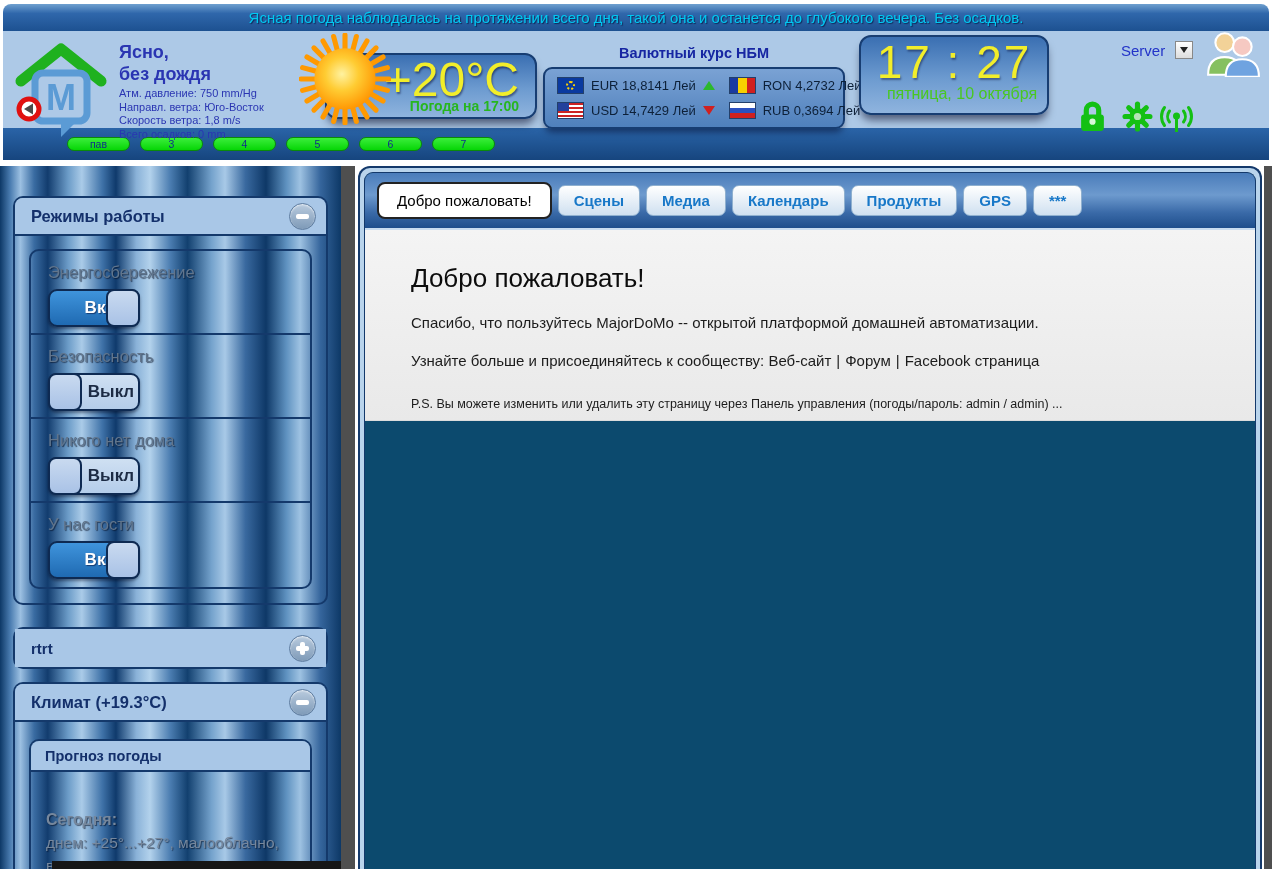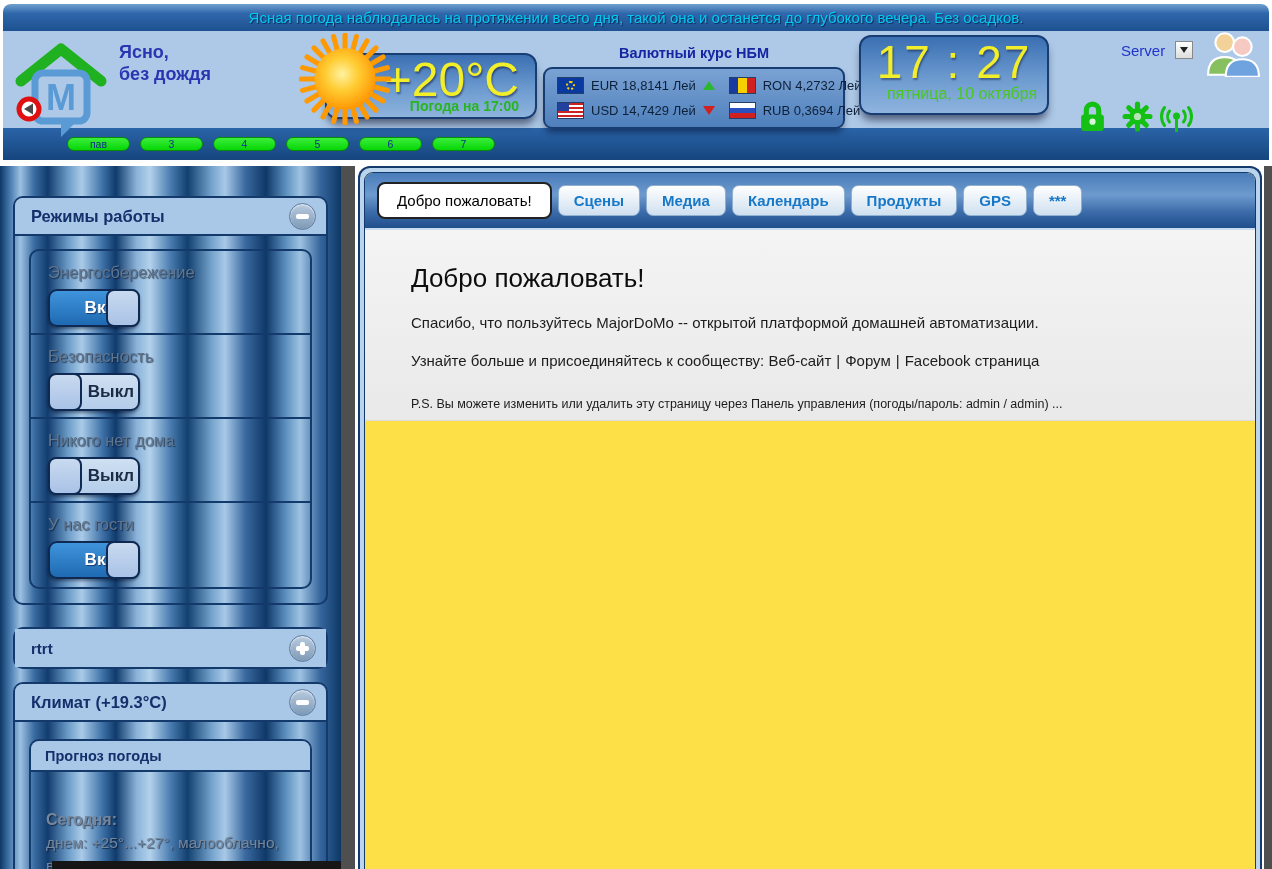--- a/index.html
+++ b/index.html
@@ -127,21 +127,21 @@
   .sidebar-bottom-strip { position:absolute; left:52px; bottom:0; width:293px; height:8px; background:#161616; }
 
   
   .gutter { width:14px; flex:none; background:#4f4f4f; }
   .rstrip { width:8px; flex:none; background:#4f4f4f; }
 
   
   .main-window { flex:1; margin-left:3px; margin-right:2px; border:2px solid #14396b;
     border-bottom:none; border-radius:12px 12px 0 0; background:#b9d4ec; padding:4px 4px 0 4px; }
   .window-inner { height:100%; border:1px solid #14396b; border-bottom:none;
-    border-radius:9px 9px 0 0; overflow:hidden; background:#fde047; }
+    border-radius:9px 9px 0 0; overflow:hidden; background:#0c4a6e; }
   .tabbar { height:57px; background:linear-gradient(180deg,#4a7cba 0%,#6d9ace 40%,#3a6aa8 72%,#1e4e8c 100%);
     border-bottom:2px solid #c8dcf0; display:flex; align-items:flex-start; gap:6px; padding:9px 0 0 12px; }
   .tab { height:31px; margin-top:3px; padding:0 15px; border-radius:7px; border:1px solid #8fb0cf;
     background:linear-gradient(180deg,#ffffff,#cfe0f0); color:#1878c8; font-weight:bold; font-size:15px;
     cursor:pointer; font-family:"Liberation Sans",sans-serif; }
   .tab.active { height:37px; margin-top:0; border:2px solid #222; background:#fff; color:#000;
     border-radius:8px; padding:0 18px; font-weight:normal; }
   .content-top { background:linear-gradient(180deg,#f4f4f4 0%,#e9e9e9 100%);
     border-bottom:1px solid #dcdcdc; height:191px; padding:33px 40px 0 46px; }
   .content-top h1 { font-size:26px; font-weight:normal; color:#0c0c0c; margin-bottom:20px; }
@@ -166,20 +166,26 @@
     <text x="50" y="73" font-size="36" font-weight="bold" fill="#5b9bd5" text-anchor="middle" font-family="Liberation Sans, sans-serif">M</text>
     <g>
       <circle cx="18" cy="72" r="10" fill="#ffffff" stroke="#e01010" stroke-width="5"></circle>
       <polygon points="22,66.5 22,77.5 13,72" fill="#4a4a4a"></polygon>
     </g>
   </svg>
 
   <div class="weather-cond">
     <div>Ясно,</div>
     <div>без дождя</div>
+  </div>
+  <div class="weather-det">
+    <div>Атм. давление: 750 mm/Hg</div>
+    <div>Направл. ветра: Юго-Восток</div>
+    <div>Скорость ветра: 1,8 m/s</div>
+    <div>Всего осадков: 0 mm</div>
   </div>
 
   <svg class="sun" width="92" height="92" viewBox="0 0 90 90">
     <defs>
       <radialGradient id="sg" cx="45%" cy="42%" r="60%">
         <stop offset="0%" stop-color="#fff2a0"></stop>
           <stop offset="45%" stop-color="#ffcc33"></stop>
           <stop offset="100%" stop-color="#ff9400"></stop>
       </radialGradient>
     </defs>

